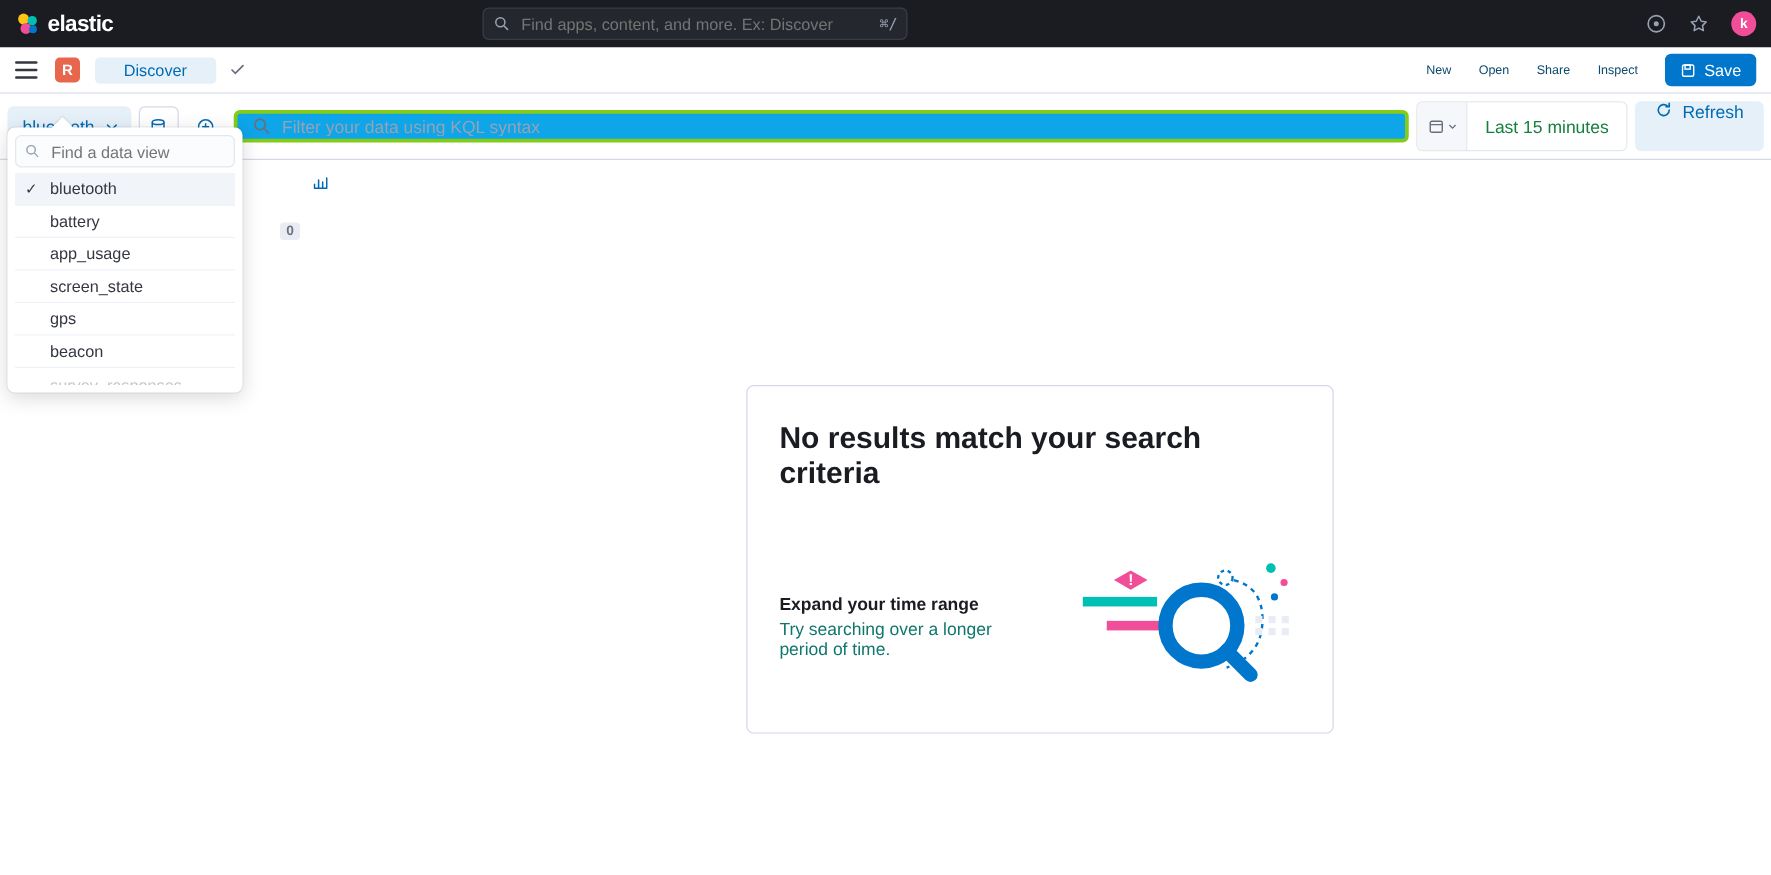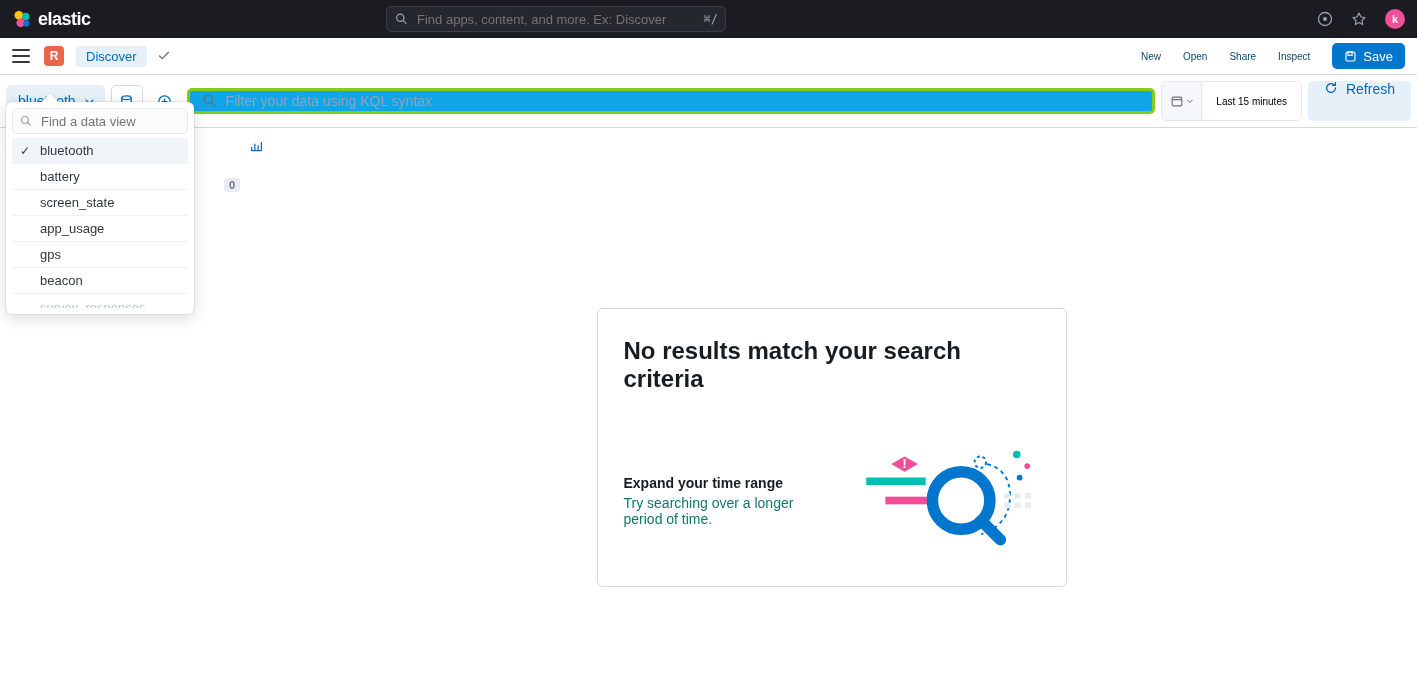--- a/index.html
+++ b/index.html
@@ -16,38 +16,38 @@
     .global-search-kbd { position: absolute; right: 8px; top: 50%; transform: translateY(-50%); color: #98a2b3; font-size: 12px; font-family: monospace; }
     .hdr-right { display: flex; align-items: center; gap: 18px; margin-left: auto; }
     .hdr-icon { color: #98a2b3; cursor: pointer; display: flex; }
     .avatar { width: 20px; height: 20px; border-radius: 50%; background: #f04e98; color: #fff; font-size: 11px; font-weight: 600; display: flex; align-items: center; justify-content: center; }
 
     
     .header-sub { background: #fff; height: 37px; border-bottom: 1px solid #d3dae6; display: flex; align-items: center; padding: 0 12px; }
     .hamburger { width: 18px; height: 14px; display: flex; flex-direction: column; justify-content: space-between; cursor: pointer; margin-right: 14px; }
     .hamburger span { height: 2px; background: #343741; border-radius: 1px; }
     .space-badge { width: 20px; height: 20px; border-radius: 4px; background: #e7664c; color: #fff; font-size: 12px; font-weight: 600; display: flex; align-items: center; justify-content: center; margin-right: 12px; }
-    .app-pill { background: #e6f0f8; color: #006bb4; font-size: 13px; padding: 3px 10px; border-radius: 4px; font-weight: 500; }
+    .app-pill { background: #e6f0f8; color: #006bb4; font-size: 13px; padding: 3px 23px; border-radius: 4px; font-weight: 500; }
     .check-icon { margin-left: 10px; color: #69707d; }
     .sub-right { margin-left: auto; display: flex; align-items: center; gap: 22px; }
     .sub-link { color: #0c4a6e; font-size: 10px; cursor: pointer; }
     .save-btn { background: #07c; color: #fff; border: none; border-radius: 5px; height: 26px; padding: 0 12px; font-size: 13px; font-weight: 500; display: flex; align-items: center; gap: 6px; cursor: pointer; }
 
     
     .filter-bar { background: #fff; border-bottom: 1px solid #d3dae6; padding: 6px; display: flex; gap: 6px; align-items: center; position: relative; }
     .dv-selector { display: flex; align-items: center; gap: 8px; background: #e6f0f8; color: #006bb4; border: none; border-radius: 5px; height: 32px; padding: 0 10px 0 12px; font-size: 14px; font-weight: 500; cursor: pointer; }
     .square-btn { width: 32px; height: 32px; border: 1px solid #d3dae6; background: #fff; border-radius: 5px; display: flex; align-items: center; justify-content: center; color: #006bb4; cursor: pointer; }
     .add-btn { border-color: transparent; background: transparent; }
     .kql-wrap { flex: 1; position: relative; border: 3px solid #84cc16; border-radius: 5px; height: 26px; background: #0ea5e9; }
     .kql-icon { position: absolute; left: 12px; top: 50%; transform: translateY(-50%); color: #69707d; }
     .kql-input { width: 100%; height: 100%; border: none; background: transparent; padding: 0 12px 0 36px; font-size: 14px; outline: none; }
     .kql-input::placeholder { color: #98a2b3; }
     .date-wrap { display: flex; border: 1px solid #e4e8ee; border-radius: 5px; height: 40px; overflow: hidden; }
     .date-cal-btn { width: 40px; background: #f5f7fa; border: none; border-right: 1px solid #e4e8ee; display: flex; align-items: center; justify-content: center; color: #69707d; cursor: pointer; gap: 2px; }
-    .date-text { background: #fff; border: none; padding: 0 14px; font-size: 10px; color: #000000; }
+    .date-text { background: #fff; border: none; padding: 0 14px; font-size: 14px; color: #15803d; }
     .refresh-btn { height: 40px; background: #e6f0f8; color: #006bb4; border: none; border-radius: 5px; padding: 0 16px; font-size: 14px; font-weight: 500; display: flex; align-items: flex-start; gap: 8px; cursor: pointer; }
 
     
     .dv-popover { position: absolute; top: 27px; left: 6px; width: 188px; background: #fff; border-radius: 6px; box-shadow: 0 4px 16px rgba(0,0,0,0.15), 0 0 0 1px rgba(0,0,0,0.05); padding: 6px; z-index: 100; }
     .dv-popover::before { content: ''; position: absolute; top: -6px; left: 38px; width: 12px; height: 12px; background: #fff; transform: rotate(45deg); box-shadow: -1px -1px 1px rgba(0,0,0,0.06); }
     .dv-search { width: 100%; height: 26px; border: 1px solid #e4e8ee; border-radius: 5px; padding: 0 8px 0 28px; font-size: 13px; outline: none; background: #fbfcfd; }
     .dv-search-wrap { position: relative; margin-bottom: 4px; }
     .dv-search-ic { position: absolute; left: 8px; top: 50%; transform: translateY(-50%); color: #98a2b3; }
     .dv-list { max-height: 170px; overflow-y: auto; }
     .dv-item { display: flex; align-items: center; height: 26px; padding: 0 8px 0 28px; font-size: 13px; cursor: pointer; position: relative; border-bottom: 1px solid #eef2f7; }
@@ -189,22 +189,22 @@
     <div class="dv-search-wrap">
       <svg class="dv-search-ic" width="12" height="12" viewBox="0 0 16 16">
           <circle cx="6.5" cy="6.5" r="4.5" stroke="#98a2b3" stroke-width="1.5" fill="none"></circle>
           <line x1="10" y1="10" x2="14" y2="14" stroke="#98a2b3" stroke-width="1.5"></line>
         </svg>
       <input class="dv-search" placeholder="Find a data view" style="">
     </div>
     <div class="dv-list">
       <div class="dv-item selected hl">bluetooth</div>
       <div class="dv-item">battery</div>
+      <div class="dv-item">app_usage</div>
       <div class="dv-item">screen_state</div>
-      <div class="dv-item">app_usage</div>
       <div class="dv-item">gps</div>
       <div class="dv-item">beacon</div>
       <div class="dv-item cut">survey_responses</div>
     </div>
   </div>
 </div>
 
 <div class="content-row">
   <div class="side-strip"></div>
   <span class="badge-0">0</span>

